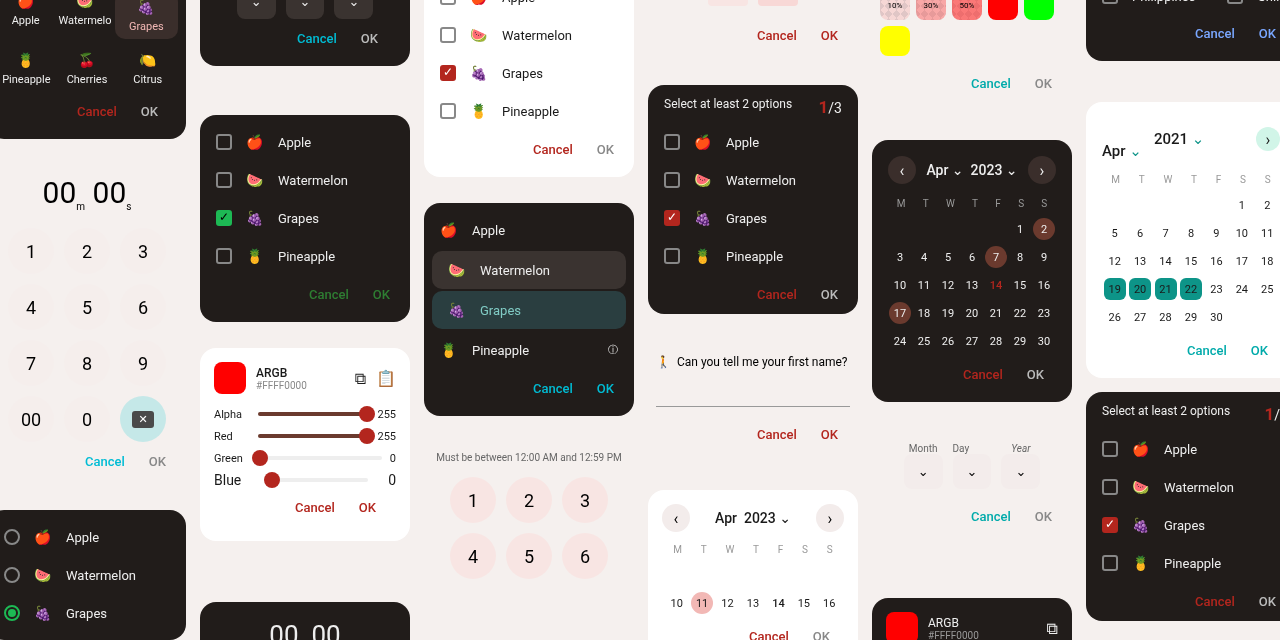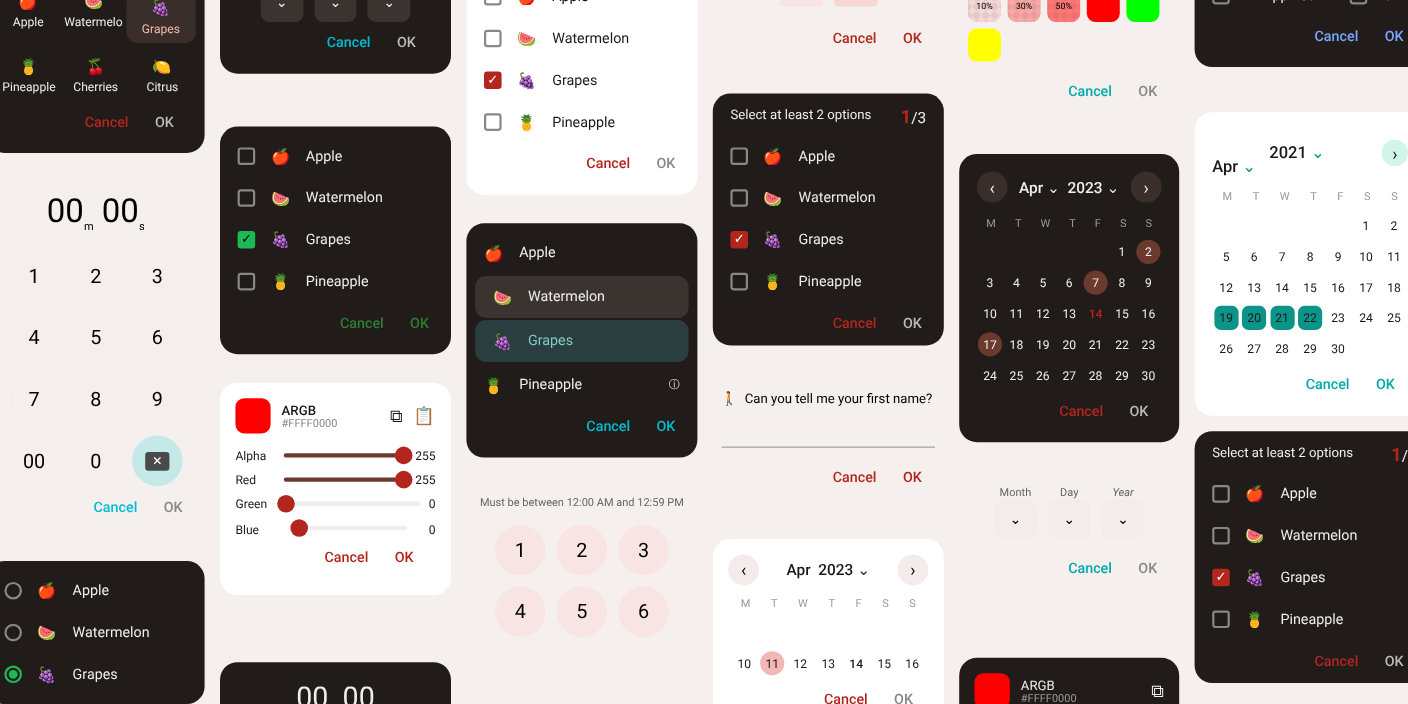--- a/index.html
+++ b/index.html
@@ -199,21 +199,21 @@
       </div>
       <span>255</span>
     </div>
   <div style="display:flex;align-items:center;gap:8px;font-size:11px;margin-top:6px;">
       <span style="width:36px;">Green</span>
       <div class="slider" style="flex:1;background:#eee;">
         <div class="thumb" style="left:-6px;"></div>
       </div>
       <span>0</span>
     </div>
-  <div style="display:flex;align-items:flex-end;gap:20px;font-size:11px;margin-top:6px;">
+  <div style="display:flex;align-items:flex-end;gap:20px;font-size:14px;margin-top:6px;">
       <span style="width:36px;">Blue</span>
       <div class="slider" style="flex:1;background:#eee;">
         <div class="thumb" style="left:-6px;"></div>
       </div>
       <span>0</span>
     </div>
   <div class="btn-row">
     <span class="btn-cancel">Cancel</span>
     <span class="btn-ok" style="color:#B3261E;">OK</span>
   </div>
@@ -470,21 +470,21 @@
     <span class="btn-ok">OK</span>
   </div>
 </div>
 
 <div class="card" style="left:872px;top:435px;width:200px;background:transparent;">
   <div style="display:flex;gap:10px;justify-content:center;padding:8px;">
     <div style="text-align:center;">
         <div style="font-size:10px;color:#666;">Month</div>
         <div class="dropdown">⌄</div>
       </div>
-    <div style="text-align:center;">
+    <div style="text-align:left;">
         <div style="font-size:10px;color:#666;">Day</div>
         <div class="dropdown">⌄</div>
       </div>
     <div style="text-align:center;">
         <div style="font-size:10px;color:#666;font-style:italic;">Year</div>
         <div class="dropdown">⌄</div>
       </div>
   </div>
   <div class="btn-row">
     <span class="btn-cancel tealgreen">Cancel</span>

